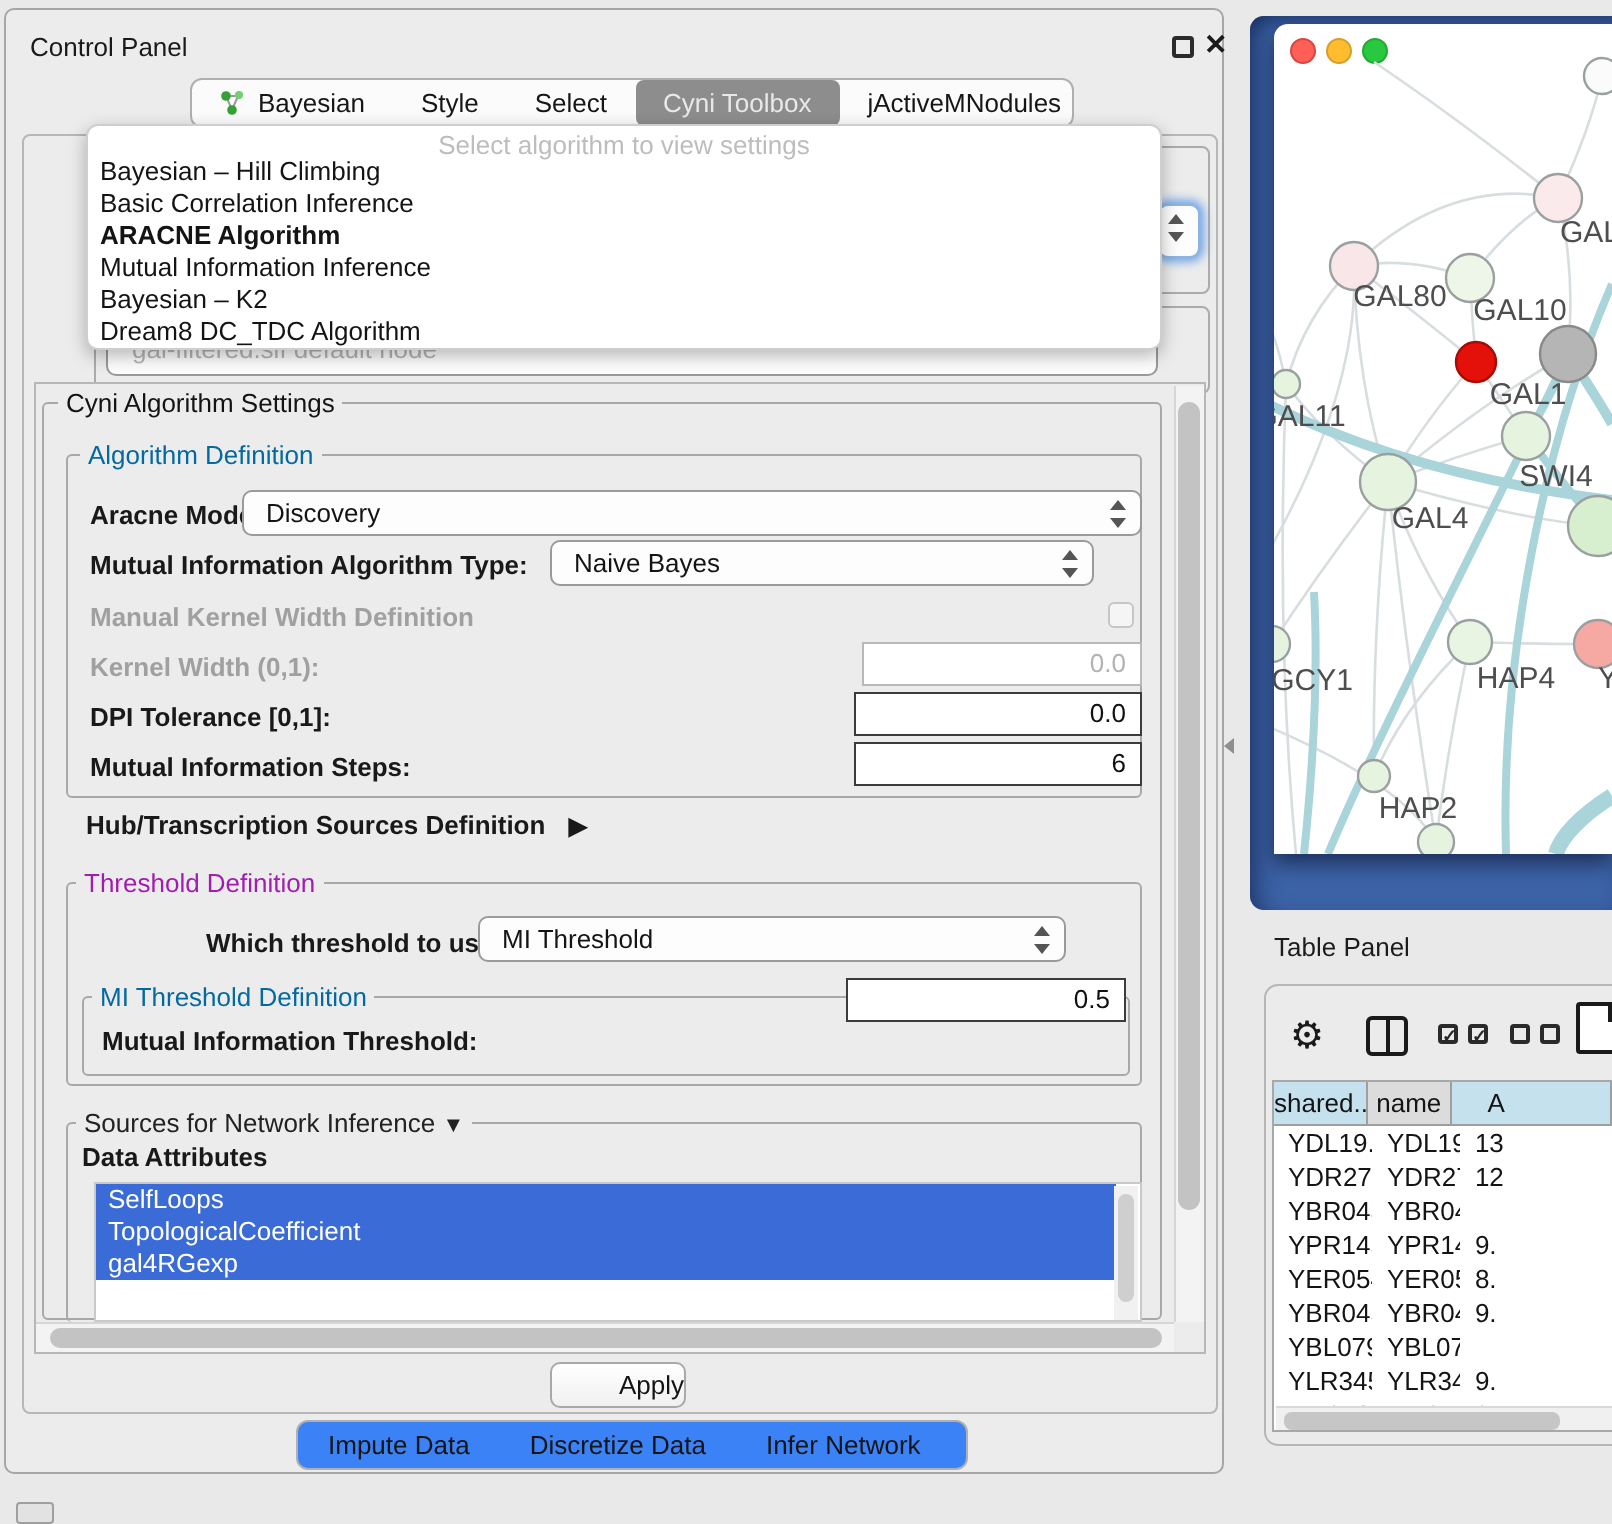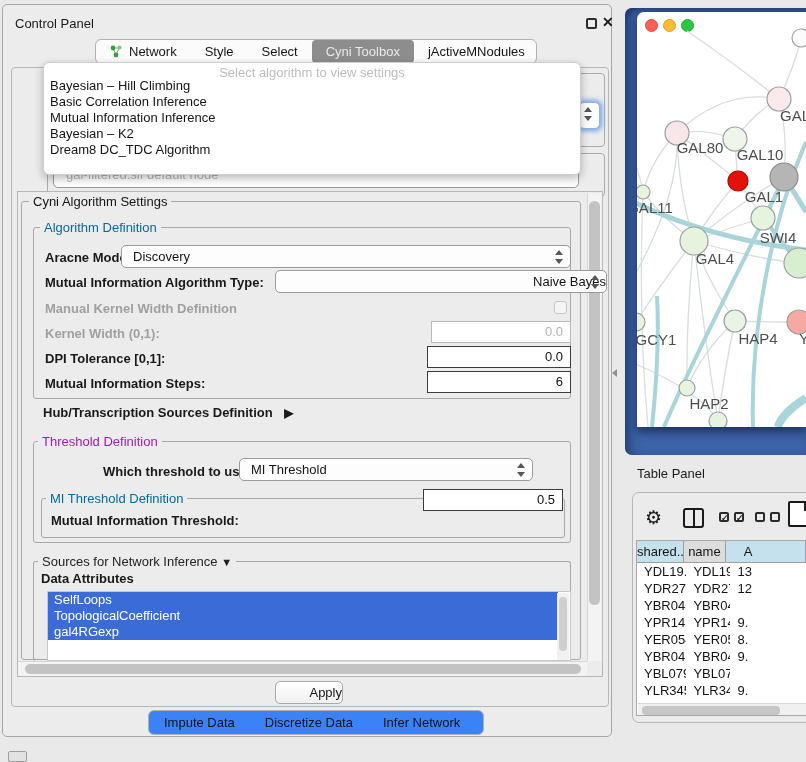--- a/index.html
+++ b/index.html
@@ -124,21 +124,21 @@
   <div class="abs tabbar">
     <div class="tab">
       <svg class="net-ico" viewBox="0 0 13 13">
         <line x1="3" y1="3" x2="9" y2="3" stroke="#9a9a9a"></line>
           <line x1="3" y1="3" x2="6" y2="10" stroke="#9a9a9a"></line>
           <line x1="9" y1="3" x2="6" y2="10" stroke="#9a9a9a"></line>
         <circle cx="3" cy="3" r="2.4" fill="#35a135"></circle>
           <circle cx="9.5" cy="2.5" r="2" fill="#6fd06f"></circle>
           <circle cx="6" cy="10" r="2.4" fill="#35a135"></circle>
       </svg>
-      <span>Network</span>
+      <span>Bayesian</span>
     </div>
     <div class="sep"></div>
     <div class="tab">
         <span>Style</span>
       </div>
     <div class="sep"></div>
     <div class="tab">
         <span>Select</span>
       </div>
     <div class="tab sel">
@@ -156,20 +156,21 @@
       <span class="stepper"></span>
     </div>
   <div class="abs grpB"></div>
   <div class="abs table-combo">gal-filtered.sif default node</div>
 
   <div class="abs popup">
     <div class="ph">Select algorithm to view settings</div>
     <div id="algo-options">
         <div class="opt">Bayesian – Hill Climbing</div>
         <div class="opt">Basic Correlation Inference</div>
+        <div class="opt bold">ARACNE Algorithm</div>
         <div class="opt">Mutual Information Inference</div>
         <div class="opt">Bayesian – K2</div>
         <div class="opt">Dream8 DC_TDC Algorithm</div>
       </div>
   </div>
 
   <div class="abs scrollpane"></div>
   <div class="abs vsb"></div>
   <div class="abs vsb-thumb"></div>
   <div class="abs hsb"></div>
@@ -181,21 +182,21 @@
 
   <div class="group" style="left:30px; top:222px; width:538px; height:172px;">
     <span class="gtitle blue" style="left:6px;">Algorithm Definition</span>
   </div>
   <div class="lbl" style="left:42px; top:245px;">Aracne Mode:</div>
   <div class="combo" style="left:118px; top:240px; width:450px;">
     <span>Discovery</span>
     <span class="stepper"></span>
   </div>
   <div class="lbl" style="left:42px; top:270px;">Mutual Information Algorithm Type:</div>
-  <div class="combo" style="left:272px; top:265px; width:332px;text-align:right;">
+  <div class="combo" style="left:272px; top:265px; width:272px;">
     <span>Naive Bayes</span>
     <span class="stepper"></span>
   </div>
   <div class="lbl dis" style="left:42px; top:296px;">Manual Kernel Width Definition</div>
   <div class="checkbox" style="left:551px; top:296px;"></div>
   <div class="lbl dis" style="left:42px; top:321px;">Kernel Width (0,1):</div>
   <div class="field dis" style="left:428px; top:316px; width:140px;">0.0</div>
   <div class="lbl" style="left:42px; top:346px;">DPI Tolerance [0,1]:</div>
   <div class="field" style="left:424px; top:341px; width:144px;">0.0</div>
   <div class="lbl" style="left:42px; top:371px;">Mutual Information Steps:</div>

